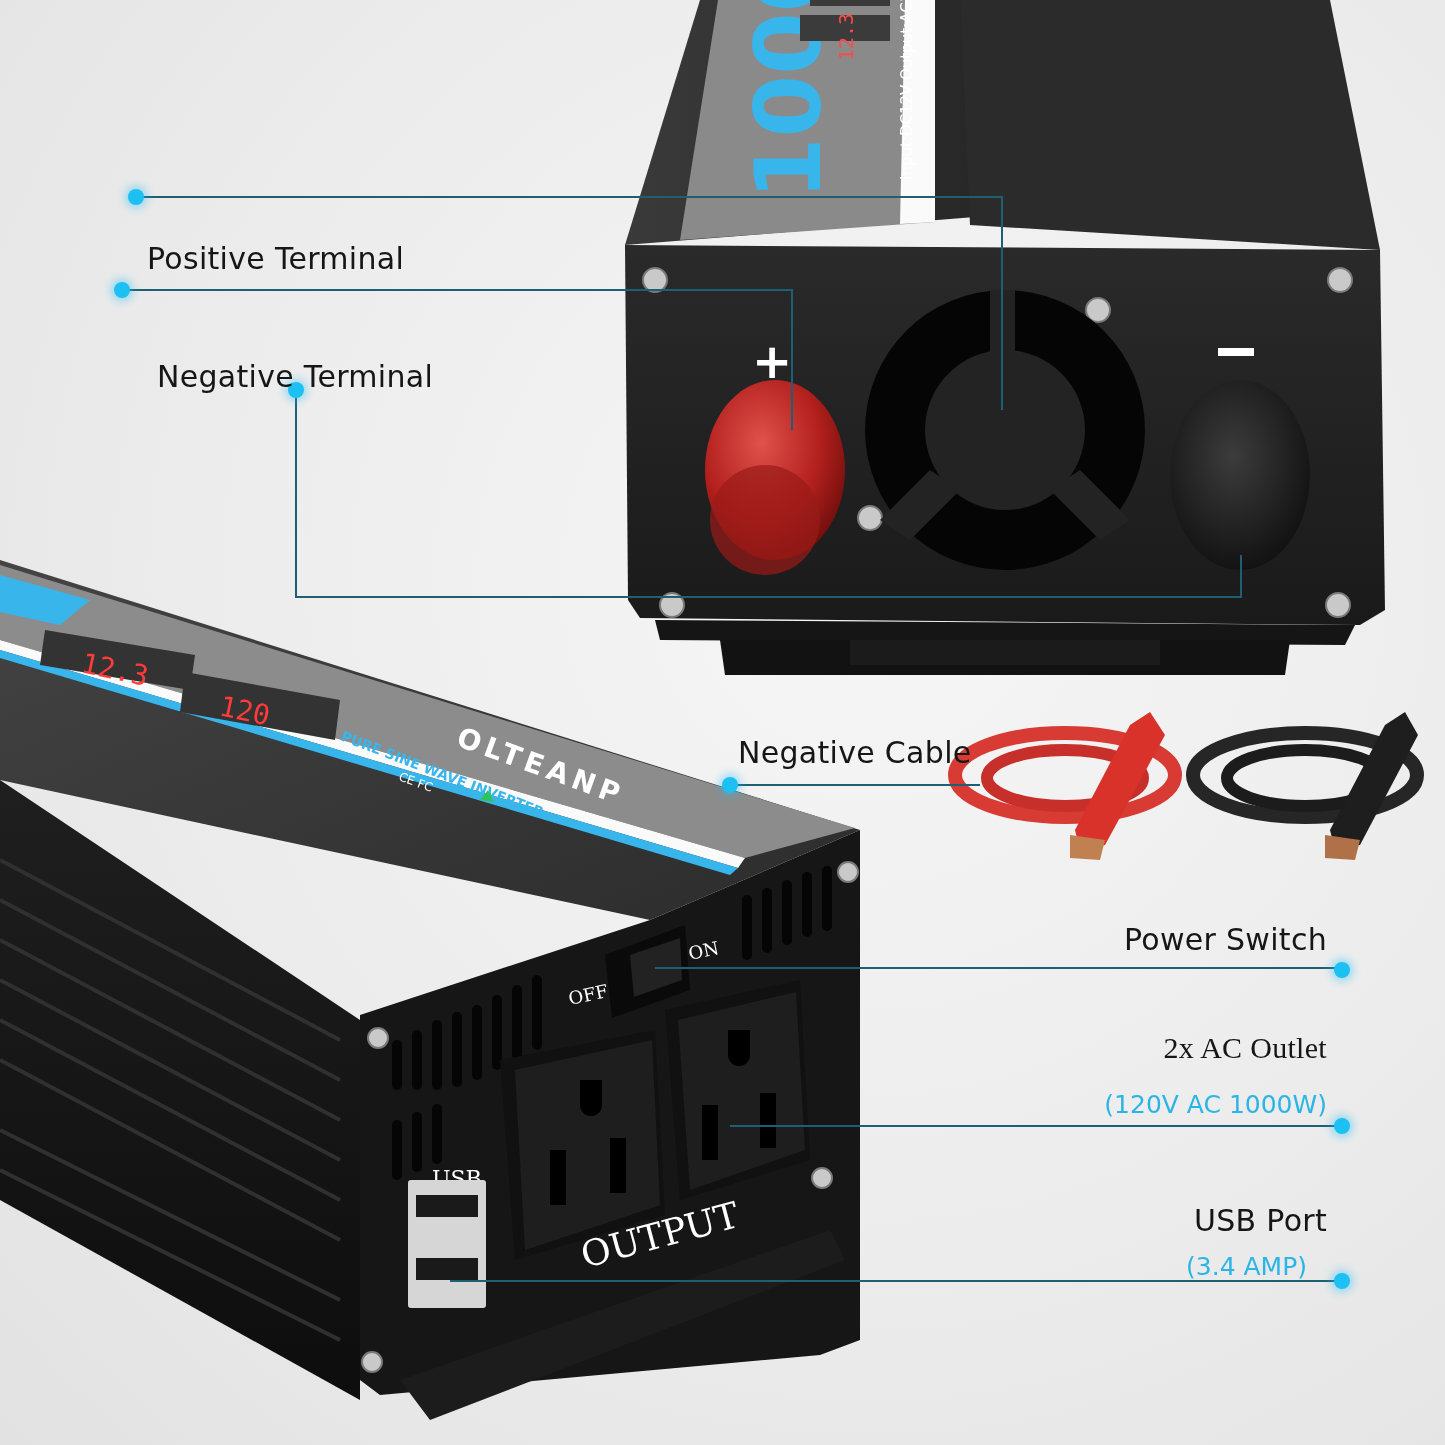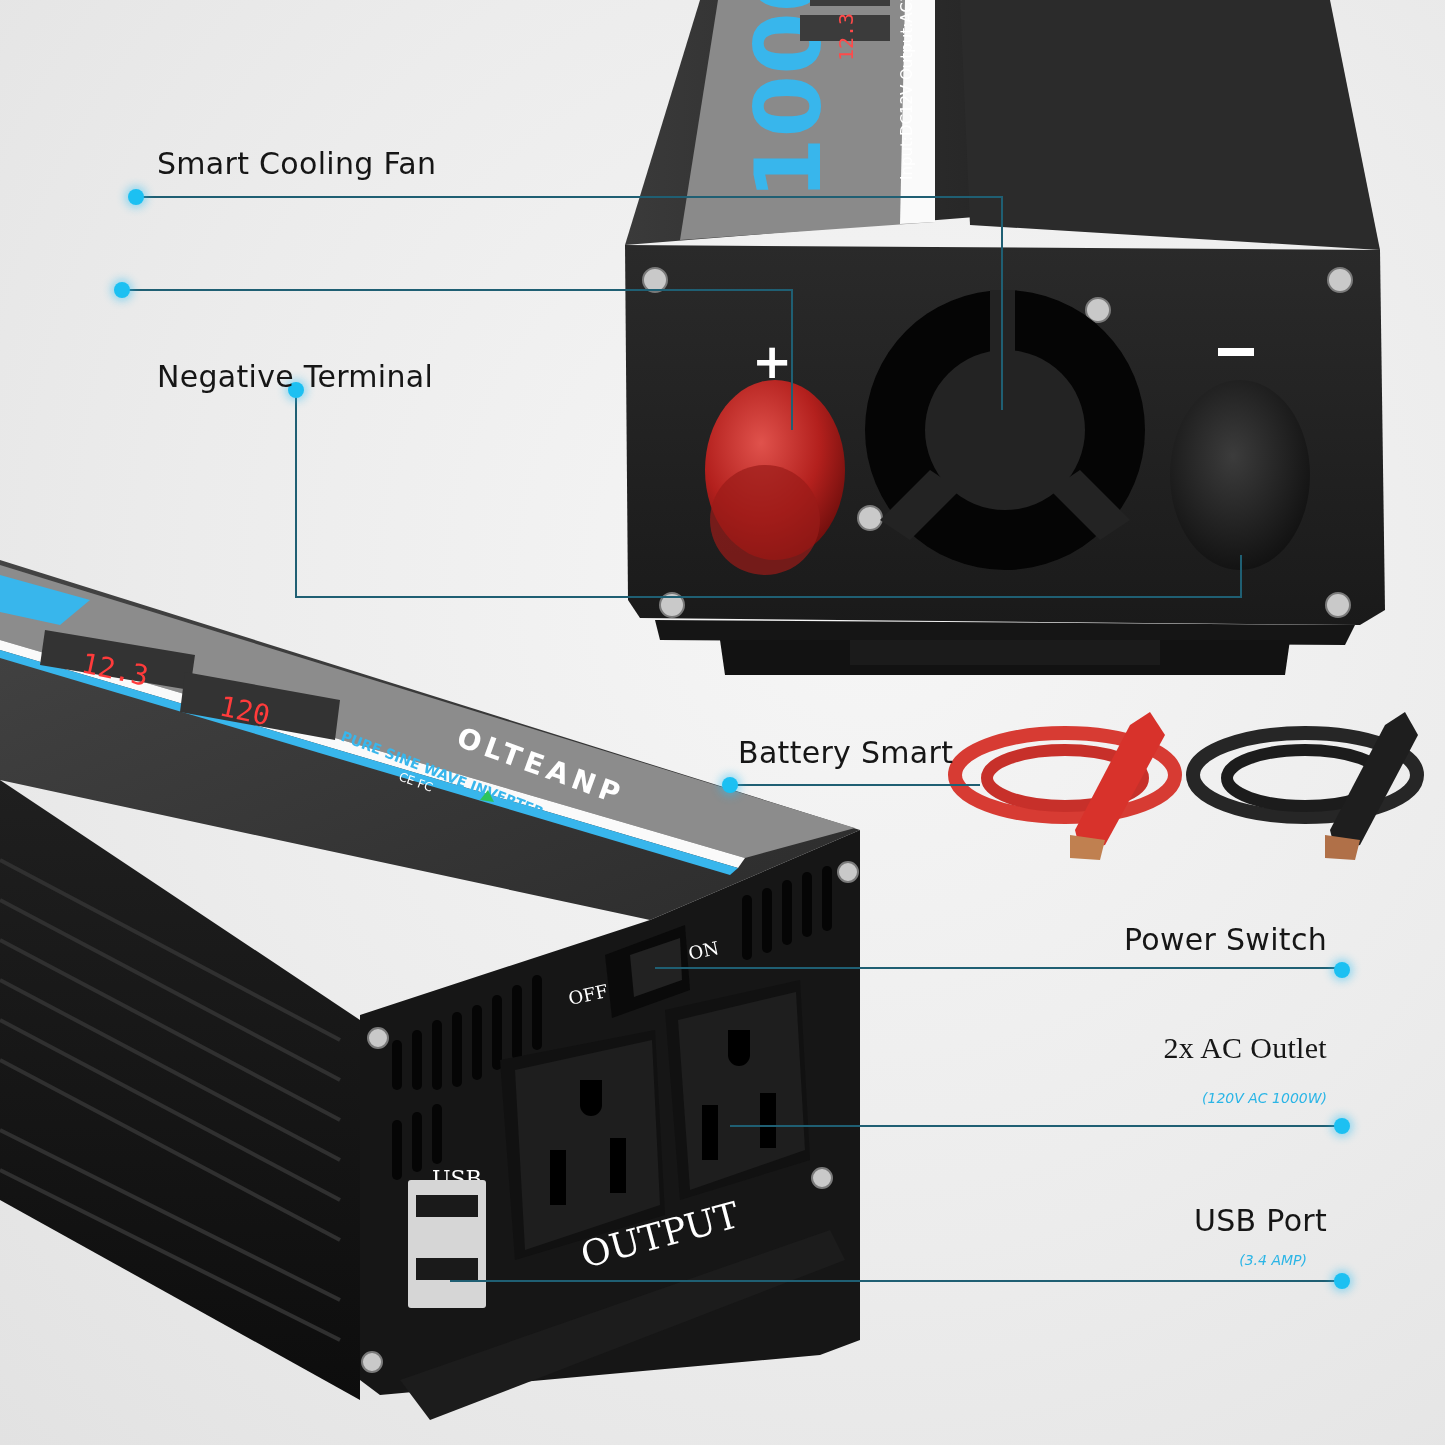--- a/index.html
+++ b/index.html
@@ -8,23 +8,22 @@
     background: radial-gradient(ellipse at 60% 40%, #f6f6f6 0%, #ececec 55%, #e2e2e2 100%);
     font-family: "DejaVu Sans", sans-serif;
   }
   .stage { position: absolute; inset: 0; }
   .label {
     position: absolute; color: #161616; font-size: 30px; letter-spacing: 0.3px;
     font-family: "DejaVu Sans", sans-serif; white-space: nowrap;
   }
   .label.right { text-align: left; }
   .sub {
-    position: absolute; color: #2bb5e6; font-size: 14px; white-space: nowrap;
+    position: absolute; color: #2bb5e6; font-size: 25px; white-space: nowrap;
     font-family: "DejaVu Sans", sans-serif;
-    font-style: italic;
   }
   .dot {
     position: absolute; width: 16px; height: 16px; border-radius: 50%;
     background: #1cc0f2; box-shadow: 0 0 8px 3px rgba(40,190,245,0.45);
     transform: translate(-50%, -50%);
   }
   svg { position: absolute; left: 0; top: 0; }
 </style>
 </head>
 <body>
@@ -208,29 +207,29 @@
       <polyline points="122,290 792,290 792,430"></polyline>
       <polyline points="296,390 296,597 1241,597 1241,555"></polyline>
       <line x1="730" y1="785" x2="980" y2="785"></line>
       <line x1="655" y1="968" x2="1342" y2="968"></line>
       <line x1="730" y1="1126" x2="1342" y2="1126"></line>
       <line x1="450" y1="1281" x2="1342" y2="1281"></line>
     </g>
   </svg>
 
   <div class="dot" style="left:136px; top:197px;"></div>
-  <div class="label" style="left:157px; top:146px;">Smart Cooling Fan</div>
 
   <div class="dot" style="left:122px; top:290px;"></div>
+  <div class="label" style="left:147px; top:241px;">Positive Terminal</div>
 
   <div class="dot" style="left:296px; top:390px;"></div>
   <div class="label" style="left:157px; top:339px;margin-top:20px;">Negative Terminal</div>
 
   <div class="dot" style="left:730px; top:785px;"></div>
-  <div class="label" style="left:738px; top:735px;">Battery Smart</div>
+  <div class="label" style="left:738px; top:735px;">Negative Cable</div>
 
   <div class="dot" style="left:1342px; top:970px;"></div>
   <div class="label right" style="right:118px; top:922px;">Power Switch</div>
 
   <div class="dot" style="left:1342px; top:1126px;"></div>
   <div class="label right" style="right:118px; top:1031px;font-family:Liberation Serif, serif;">2x AC Outlet</div>
   <div class="sub" style="right:118px; top:1090px;">(120V AC 1000W)</div>
 
   <div class="dot" style="left:1342px; top:1281px;"></div>
   <div class="label right" style="right:118px; top:1203px;margin-left:19px;">USB Port</div>

